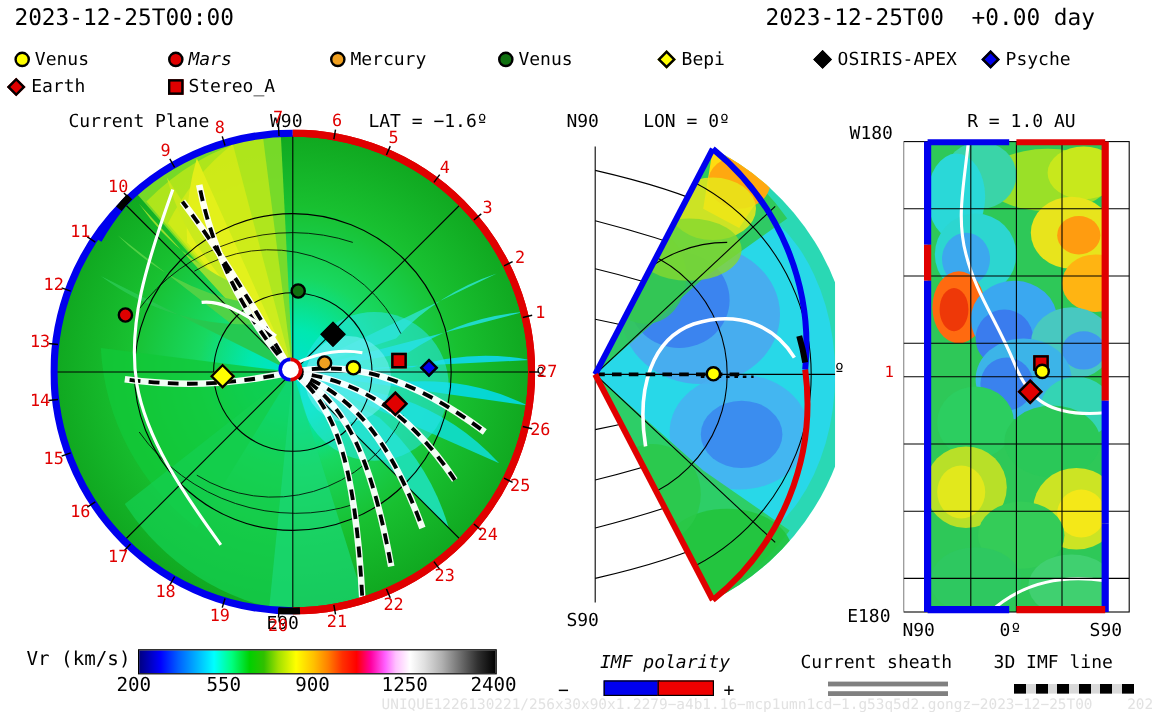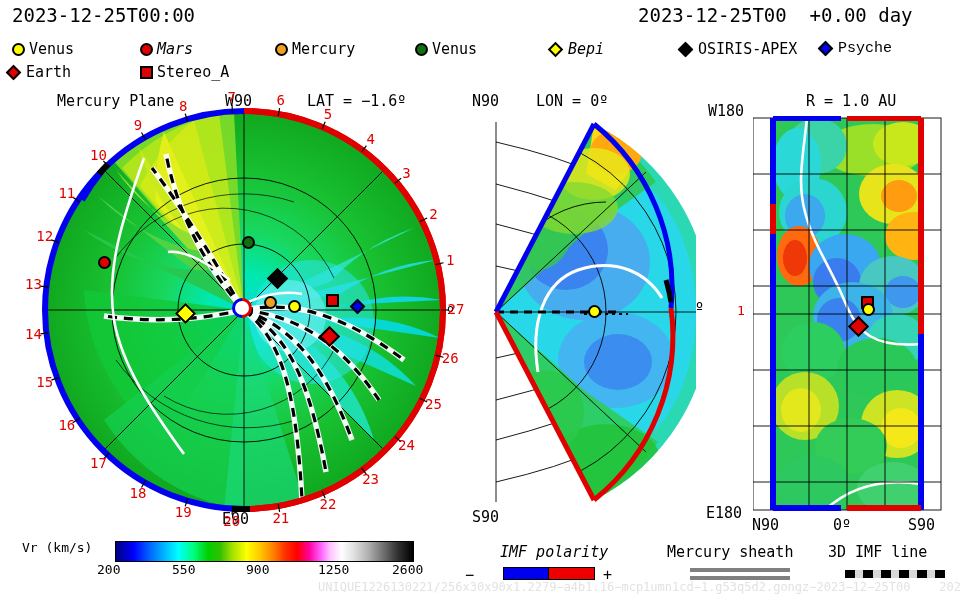--- a/index.html
+++ b/index.html
@@ -29,21 +29,21 @@
   #leftdisc{border-radius:50%;overflow:hidden;}
 
   
   #cbar{border:1px solid #000;
     background:linear-gradient(to right,
       #000080 0%, #0000ff 6%, #0060ff 11%, #00b0ff 16%, #00ffff 21%,
       #00ff80 26%, #00d000 31%, #30c000 35%, #a0e000 39%, #ffff00 44%,
       #ffc000 49%, #ff8000 53%, #ff3000 57%, #ff0000 61%,
       #ff00a0 65%, #ff60ff 69%, #ffc0ff 72%, #ffffff 76%,
       #e0e0e0 80%, #b0b0b0 85%, #707070 90%, #303030 95%, #000000 100%);}
-  .cb-tick{font-size:13px;}
+  .cb-tick{font-size:16px;}
 
   .foot{font-size:12px;}
   .foot-wm{font-size:12px;color:#e2e2e2;}
 
   .polmini{display:inline-block;height:11px;border:1px solid #000;}
   .sheath-bar{height:4px;background:#808080;width:100px;}
   .imf3d{height:8px;width:100px;
     background:
       repeating-linear-gradient(to right,#000 0 10px,transparent 10px 18px),
       #d9d9d9;}
@@ -67,41 +67,41 @@
   <div class="abs leg-item" style="left:275px;top:40px;">
     <span class="mk mk-circle" style="background:#f0a020"></span>
     <span class="leg-label">Mercury</span>
   </div>
   <div class="abs leg-item" style="left:415px;top:40px;">
     <span class="mk mk-circle" style="background:#107010"></span>
     <span class="leg-label">Venus</span>
   </div>
   <div class="abs leg-item" style="left:550px;top:40px;">
     <span class="mk mk-diamond" style="background:#ffff00"></span>
-    <span class="leg-label" style="margin-left:3px;font-style:italic;">Bepi</span>
+    <span class="leg-label" style="margin-left:3px;">Bepi</span>
   </div>
   <div class="abs leg-item" style="left:680px;top:40px;">
     <span class="mk mk-diamond" style="background:#000000"></span>
     <span class="leg-label" style="margin-left:3px;">OSIRIS-APEX</span>
   </div>
   <div class="abs leg-item" style="left:820px;top:40px;">
     <span class="mk mk-diamond" style="background:#0000ee"></span>
-    <span class="leg-label" style="margin-left:3px;font-family:Liberation Mono, monospace;">Psyche</span>
+    <span class="leg-label" style="margin-left:3px;">Psyche</span>
   </div>
 
   <div class="abs leg-item" style="left:8px;top:63px;">
     <span class="mk mk-diamond" style="background:#e00000"></span>
     <span class="leg-label" style="margin-left:3px;">Earth</span>
   </div>
   <div class="abs leg-item" style="left:140px;top:63px;">
     <span class="mk mk-square" style="background:#e00000"></span>
     <span class="leg-label">Stereo_A</span>
   </div>
 
-  <div class="abs txt ptitle" style="left:57px;top:94px;">Mercury Plane</div>
+  <div class="abs txt ptitle" style="left:57px;top:94px;">Current Plane</div>
   <div class="abs txt ptitle" style="left:225px;top:94px;">W90</div>
   <div class="abs txt ptitle" style="left:307px;top:94px;text-align:right;">LAT = −1.6º</div>
   <div class="abs txt ptitle" style="left:222px;top:512px;">E90</div>
   <div class="abs txt ptitle" style="left:437px;top:305px;">0º</div>
 
   <svg class="abs" id="leftdisc" style="left:44px;top:110px;" width="400" height="400" viewBox="0 0 400 400">
     <defs>
       <clipPath id="discclip">
           <circle cx="200" cy="200" r="197"></circle>
         </clipPath>
@@ -428,29 +428,29 @@
   <span class="abs mk mk-square" style="left:861px;top:296px;background:#e00000;"></span>
   <span class="abs mk mk-circle" style="left:862px;top:303px;background:#ffff00;"></span>
   <span class="abs mk mk-diamond" style="left:851px;top:319px;width:15px;height:15px;background:#e00000;"></span>
 
   <div class="abs txt cb-tick" style="left:22px;top:541px;">Vr (km/s)</div>
   <div class="abs" id="cbar" style="left:115px;top:541px;width:297px;height:19px;"></div>
   <div class="abs txt cb-tick" style="left:97px;top:563px;">200</div>
   <div class="abs txt cb-tick" style="left:172px;top:563px;">550</div>
   <div class="abs txt cb-tick" style="left:246px;top:563px;">900</div>
   <div class="abs txt cb-tick" style="left:318px;top:563px;">1250</div>
-  <div class="abs txt cb-tick" style="left:392px;top:563px;">2600</div>
+  <div class="abs txt cb-tick" style="left:392px;top:563px;">2400</div>
 
   <div class="abs txt ptitle" style="left:500px;top:545px;font-style:italic;">IMF polarity</div>
   <div class="abs txt ptitle" style="left:465px;top:568px;">−</div>
   <span class="abs polmini" style="left:503px;top:567px;width:45px;background:#0000ee;"></span>
   <span class="abs polmini" style="left:548px;top:567px;width:45px;background:#ee0000;"></span>
   <div class="abs txt ptitle" style="left:603px;top:568px;">+</div>
 
-  <div class="abs txt ptitle" style="left:667px;top:545px;">Mercury sheath</div>
+  <div class="abs txt ptitle" style="left:667px;top:545px;">Current sheath</div>
   <div class="abs" style="left:690px;top:568px;">
     <div class="sheath-bar"></div>
     <div class="sheath-bar" style="margin-top:4px;"></div>
   </div>
 
   <div class="abs txt ptitle" style="left:828px;top:545px;">3D IMF line</div>
   <div class="abs imf3d" style="left:845px;top:570px;"></div>
 
   <div class="abs txt foot-wm" style="left:318px;top:581px;">UNIQUE1226130221/256x30x90x1.2279−a4b1.16−mcp1umn1cd−1.g53q5d2.gongz−2023−12−25T00    2023−12−26</div>
 

